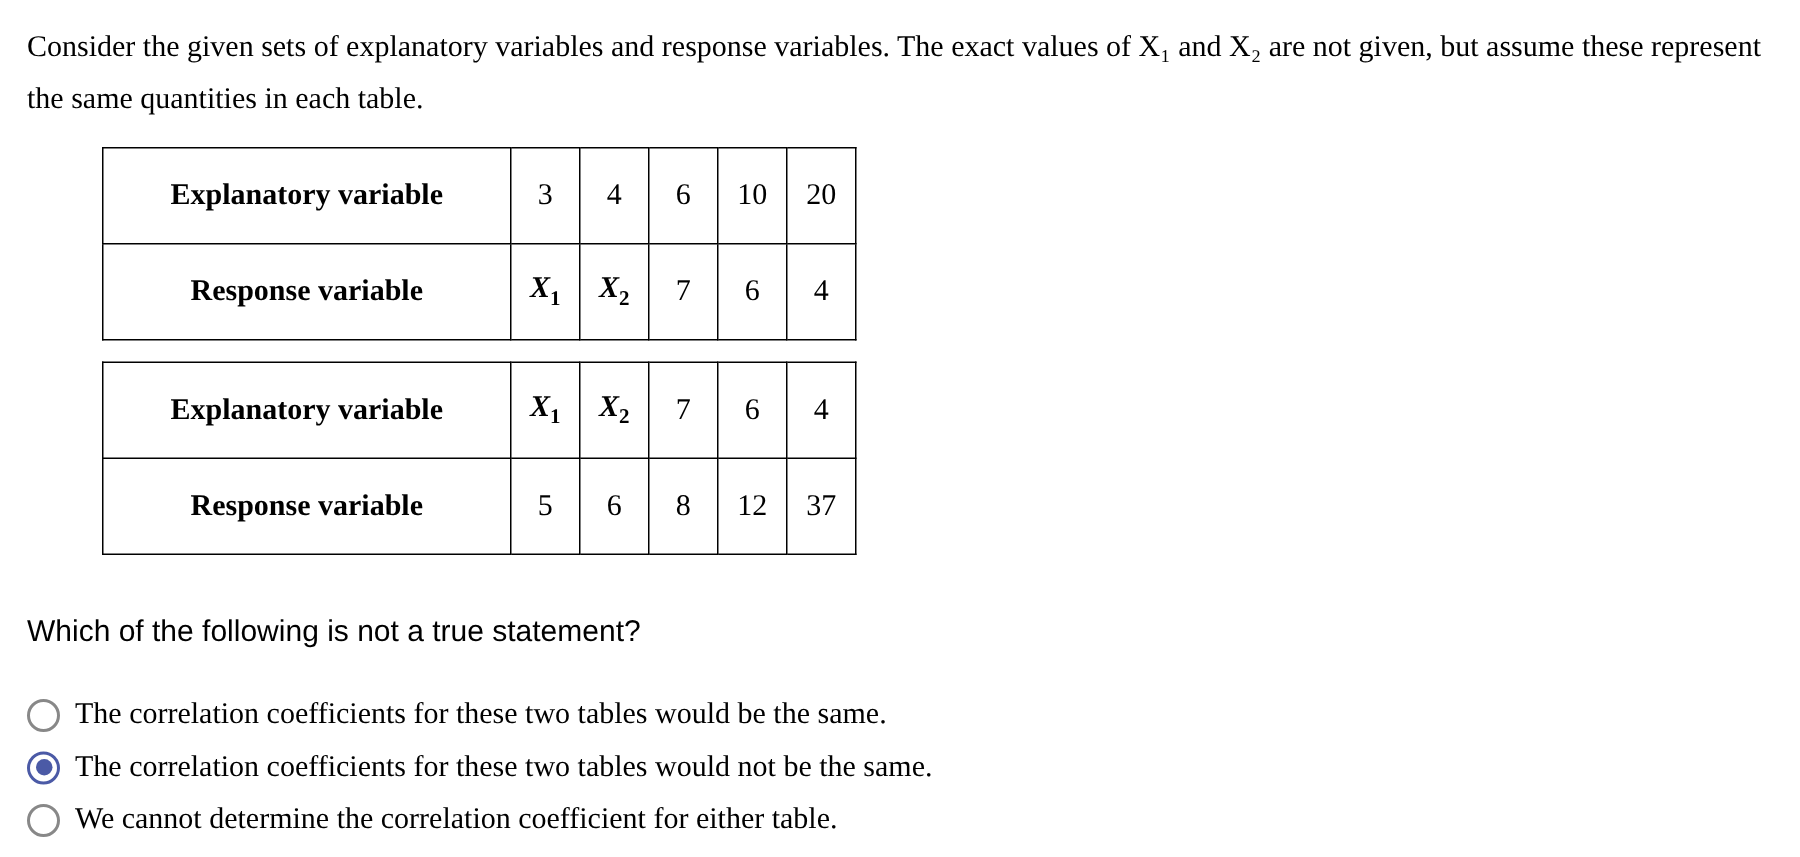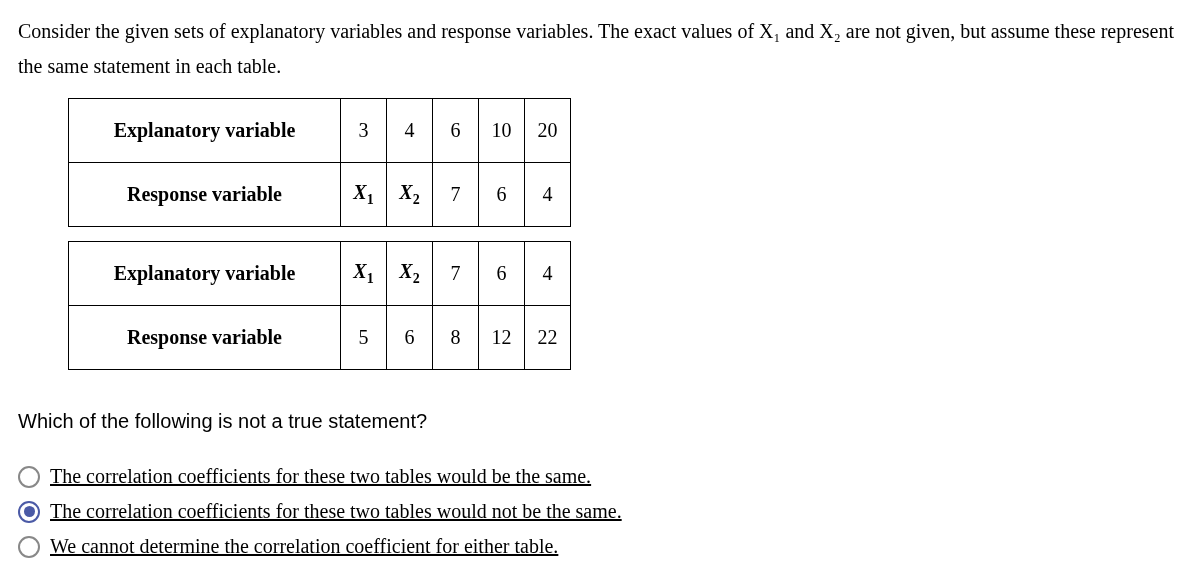--- a/index.html
+++ b/index.html
@@ -33,21 +33,21 @@
     td.valcell { width: 46px; min-width: 34px; }
     td.valcell.wide { width: 46px; }
     .sub { font-style: italic; font-weight: bold; }
     .sub sub { font-style: normal; font-size: 0.7em; }
     .question {
       margin-top: 40px;
       margin-bottom: 32px;
       font-family: Liberation Sans, sans-serif;
       font-size: 20px;
     }
-    .options { margin-top: 0; text-decoration: underline; }
+    .options { margin-top: 0; }
     .option {
       display: flex;
       align-items: center;
       gap: 10px;
       margin: 12px 0;
       font-size: 20px;
     }
     .radio {
       width: 22px;
       height: 22px;
@@ -65,21 +65,21 @@
       width: 11px;
       height: 11px;
       background: #4b5aa6;
       border-radius: 50%;
       display: block;
     }
   </style>
 </head>
 <body>
 
-<p class="intro">Consider the given sets of explanatory variables and response variables. The exact values of X₁ and X₂ are not given, but assume these represent the same statement in each table.</p>
+<p class="intro">Consider the given sets of explanatory variables and response variables. The exact values of X₁ and X₂ are not given, but assume these represent the same quantities in each table.</p>
 
 <div class="tables">
   <table>
     <tbody>
         <tr>
       <td class="labelcell">Explanatory variable</td>
       <td class="valcell wide">3</td>
       <td class="valcell wide">4</td>
       <td class="valcell">6</td>
       <td class="valcell">10</td>
@@ -105,21 +105,21 @@
       <td class="valcell">7</td>
       <td class="valcell">6</td>
       <td class="valcell">4</td>
     </tr>
     <tr>
       <td class="labelcell">Response variable</td>
       <td class="valcell wide">5</td>
       <td class="valcell wide">6</td>
       <td class="valcell">8</td>
       <td class="valcell">12</td>
-      <td class="valcell">22</td>
+      <td class="valcell">37</td>
     </tr>
   </tbody>
     </table>
 </div>
 
 <p class="question">Which of the following is not a true statement?</p>
 
 <div class="options">
   <div class="option">
     <span class="radio"></span>

